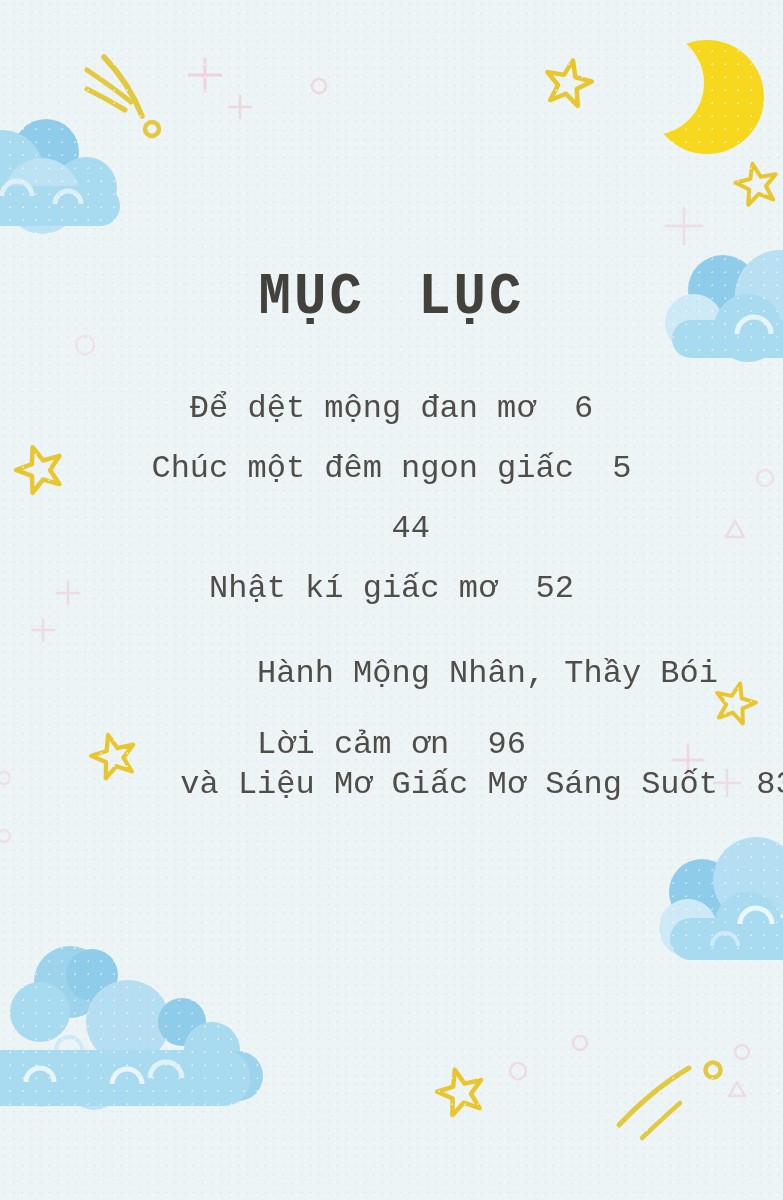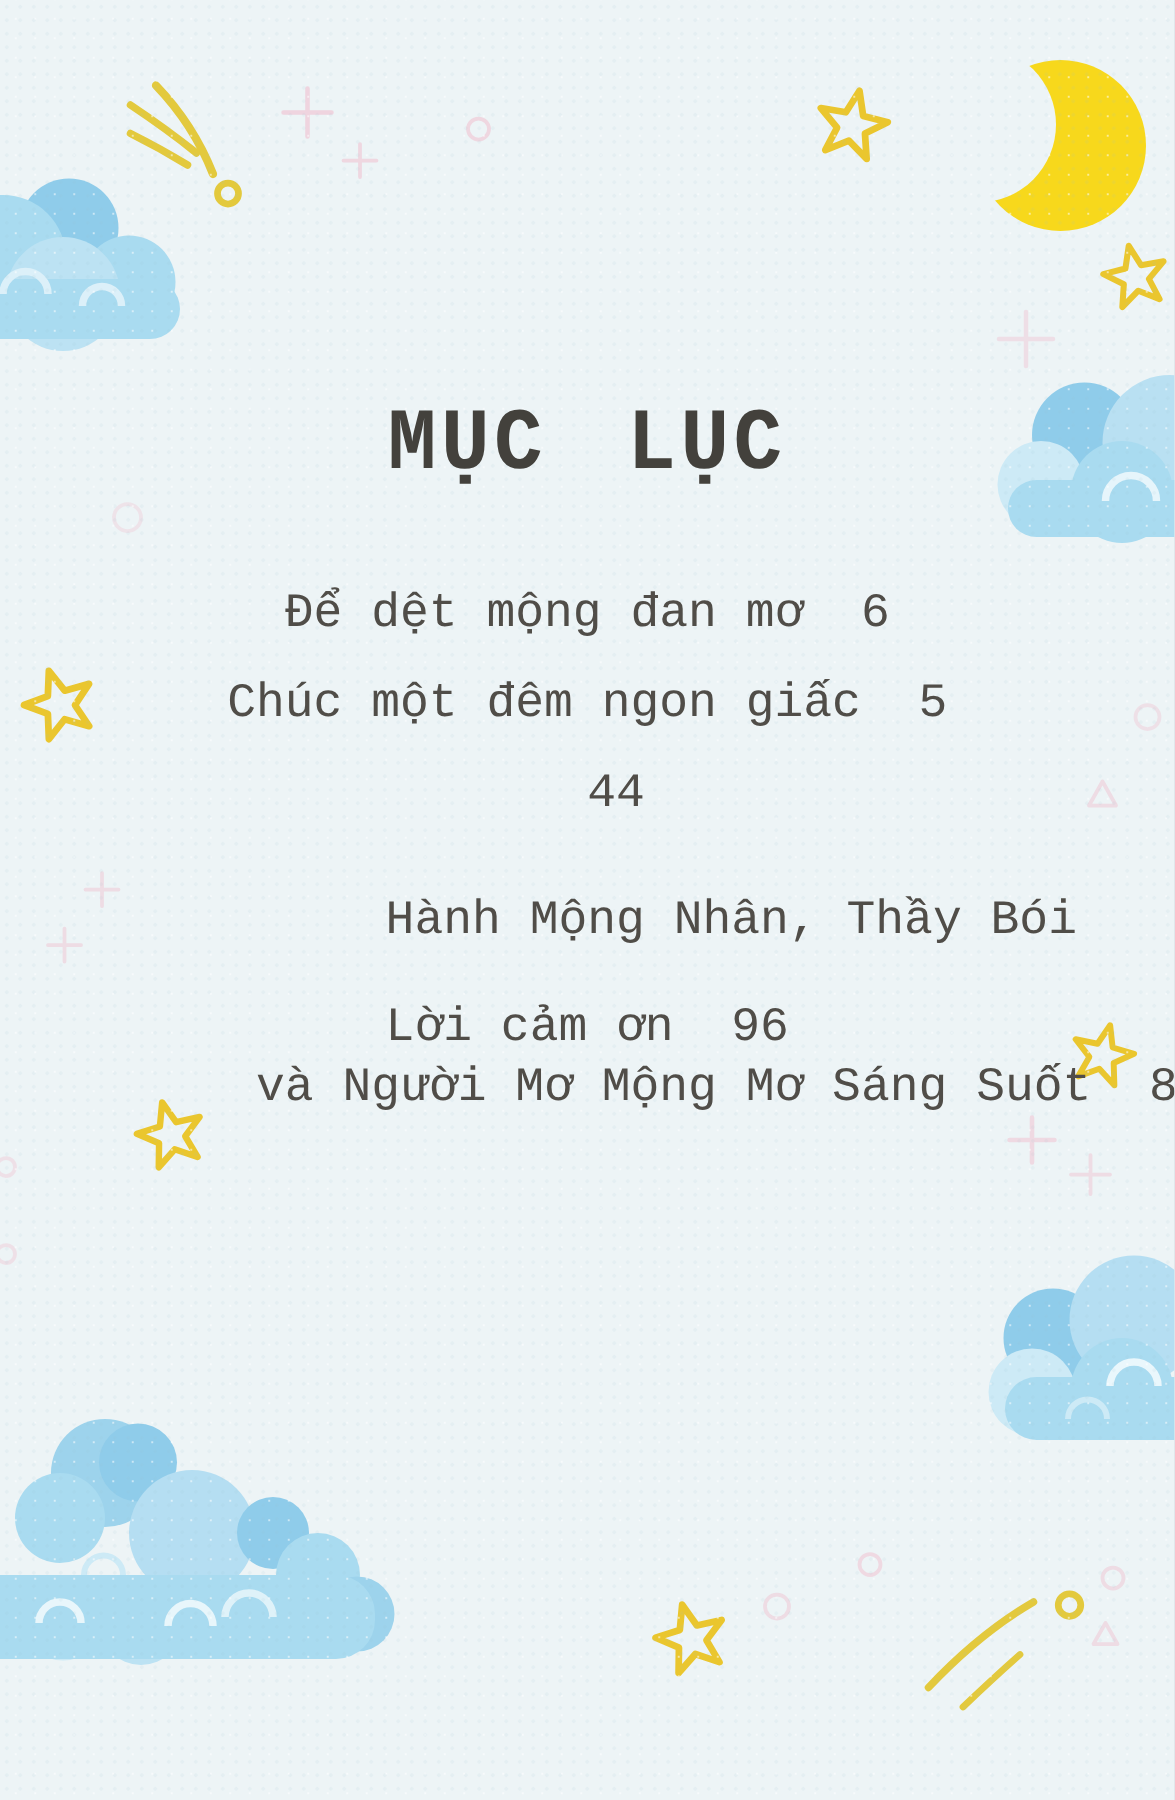--- a/index.html
+++ b/index.html
@@ -213,26 +213,29 @@
     <div class="toc">
       <div class="toc-row">
         <span>Để dệt mộng đan mơ</span><span class="pg">6</span>
       </div>
       <div class="toc-row">
         <span>Chúc một đêm ngon giấc</span><span class="pg">5</span>
       </div>
       <div class="toc-row">
         <span class="pg">44</span>
       </div>
+      <div class="toc-row">
+        <span>Nhật kí giấc mơ</span><span class="pg">52</span>
+      </div>
       <div class="toc-row two-line">
         <div>
           <span>Hành Mộng Nhân, Thầy Bói</span>
         </div>
         <div>
-          <span>và Người Mơ Mộng Mơ Sáng Suốt</span><span class="pg">83</span>
+          <span>và Liệu Mơ Giấc Mơ Sáng Suốt</span><span class="pg">83</span>
         </div>
       </div>
       <div class="toc-row">
         <span>Lời cảm ơn</span><span class="pg">96</span>
       </div>
     </div>
   </div>
 
 </div>
 

